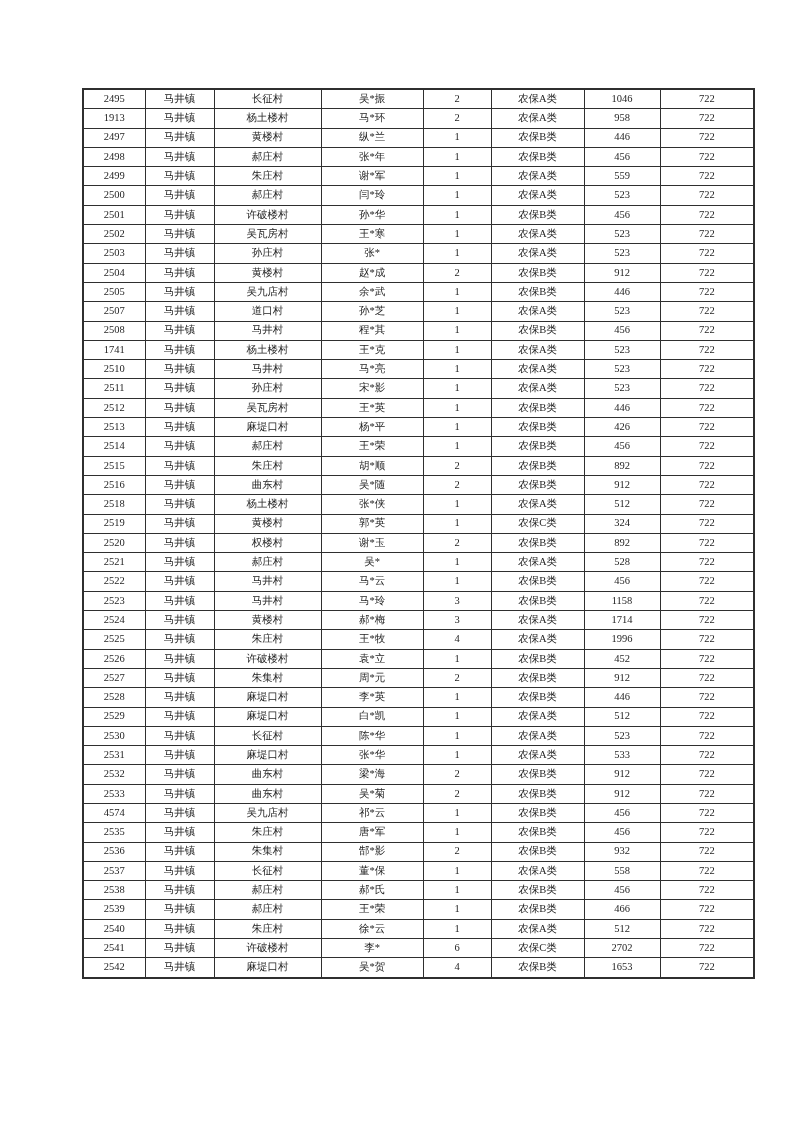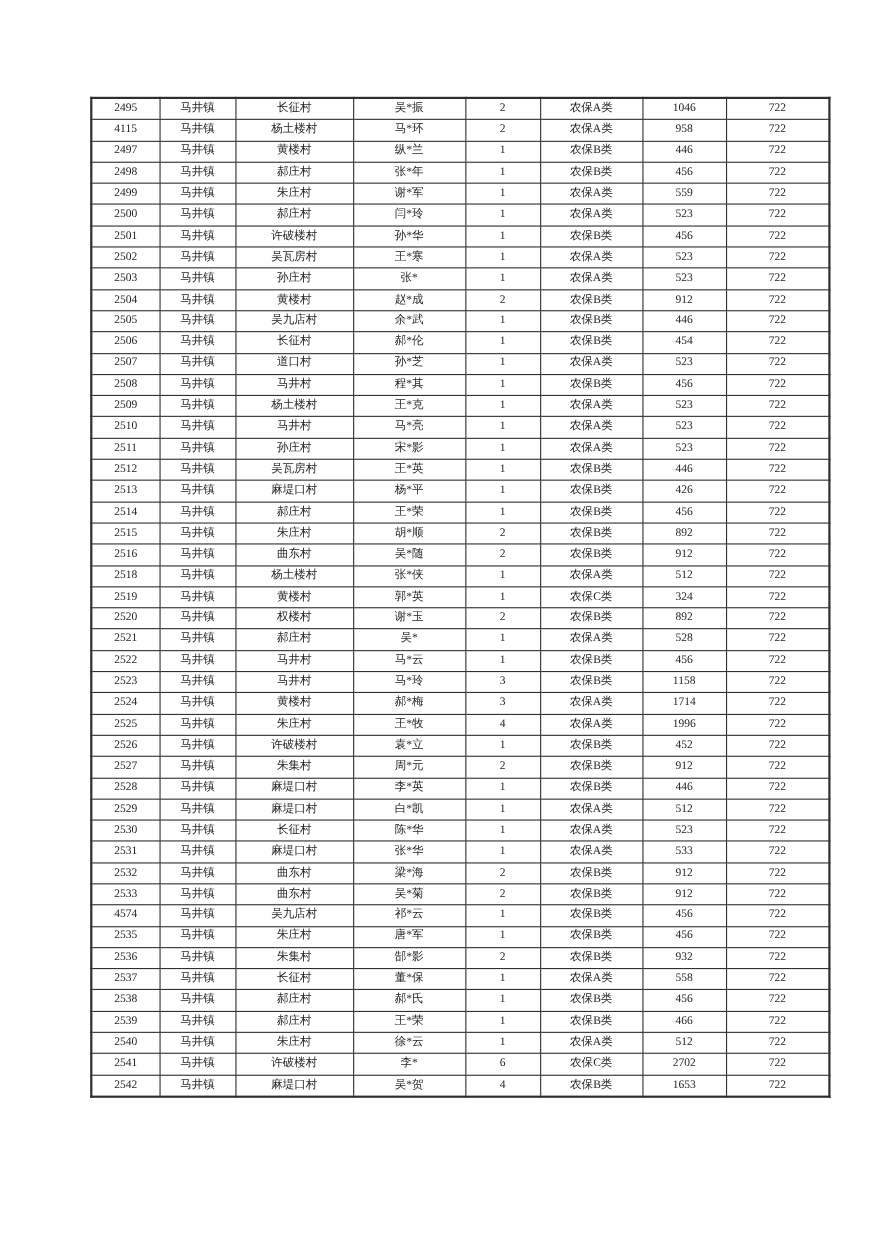--- a/index.html
+++ b/index.html
@@ -73,21 +73,21 @@
           <td>2495</td>
           <td>马井镇</td>
           <td>长征村</td>
           <td>吴*振</td>
           <td>2</td>
           <td>农保A类</td>
           <td>1046</td>
           <td>722</td>
         </tr>
         <tr>
-          <td>4115</td>
+          <td>1913</td>
           <td>马井镇</td>
           <td>杨土楼村</td>
           <td>马*环</td>
           <td>2</td>
           <td>农保A类</td>
           <td>958</td>
           <td>722</td>
         </tr>
         <tr>
           <td>2497</td>
@@ -173,51 +173,41 @@
           <td>2505</td>
           <td>马井镇</td>
           <td>吴九店村</td>
           <td>余*武</td>
           <td>1</td>
           <td>农保B类</td>
           <td>446</td>
           <td>722</td>
         </tr>
         <tr>
-          <td>2506</td>
-          <td>马井镇</td>
-          <td>长征村</td>
-          <td>郝*伦</td>
-          <td>1</td>
-          <td>农保B类</td>
-          <td>454</td>
-          <td>722</td>
-        </tr>
-        <tr>
           <td>2507</td>
           <td>马井镇</td>
           <td>道口村</td>
           <td>孙*芝</td>
           <td>1</td>
           <td>农保A类</td>
           <td>523</td>
           <td>722</td>
         </tr>
         <tr>
           <td>2508</td>
           <td>马井镇</td>
           <td>马井村</td>
           <td>程*其</td>
           <td>1</td>
           <td>农保B类</td>
           <td>456</td>
           <td>722</td>
         </tr>
         <tr>
-          <td>2509</td>
+          <td>1741</td>
           <td>马井镇</td>
           <td>杨土楼村</td>
           <td>王*克</td>
           <td>1</td>
           <td>农保A类</td>
           <td>523</td>
           <td>722</td>
         </tr>
         <tr>
           <td>2510</td>

